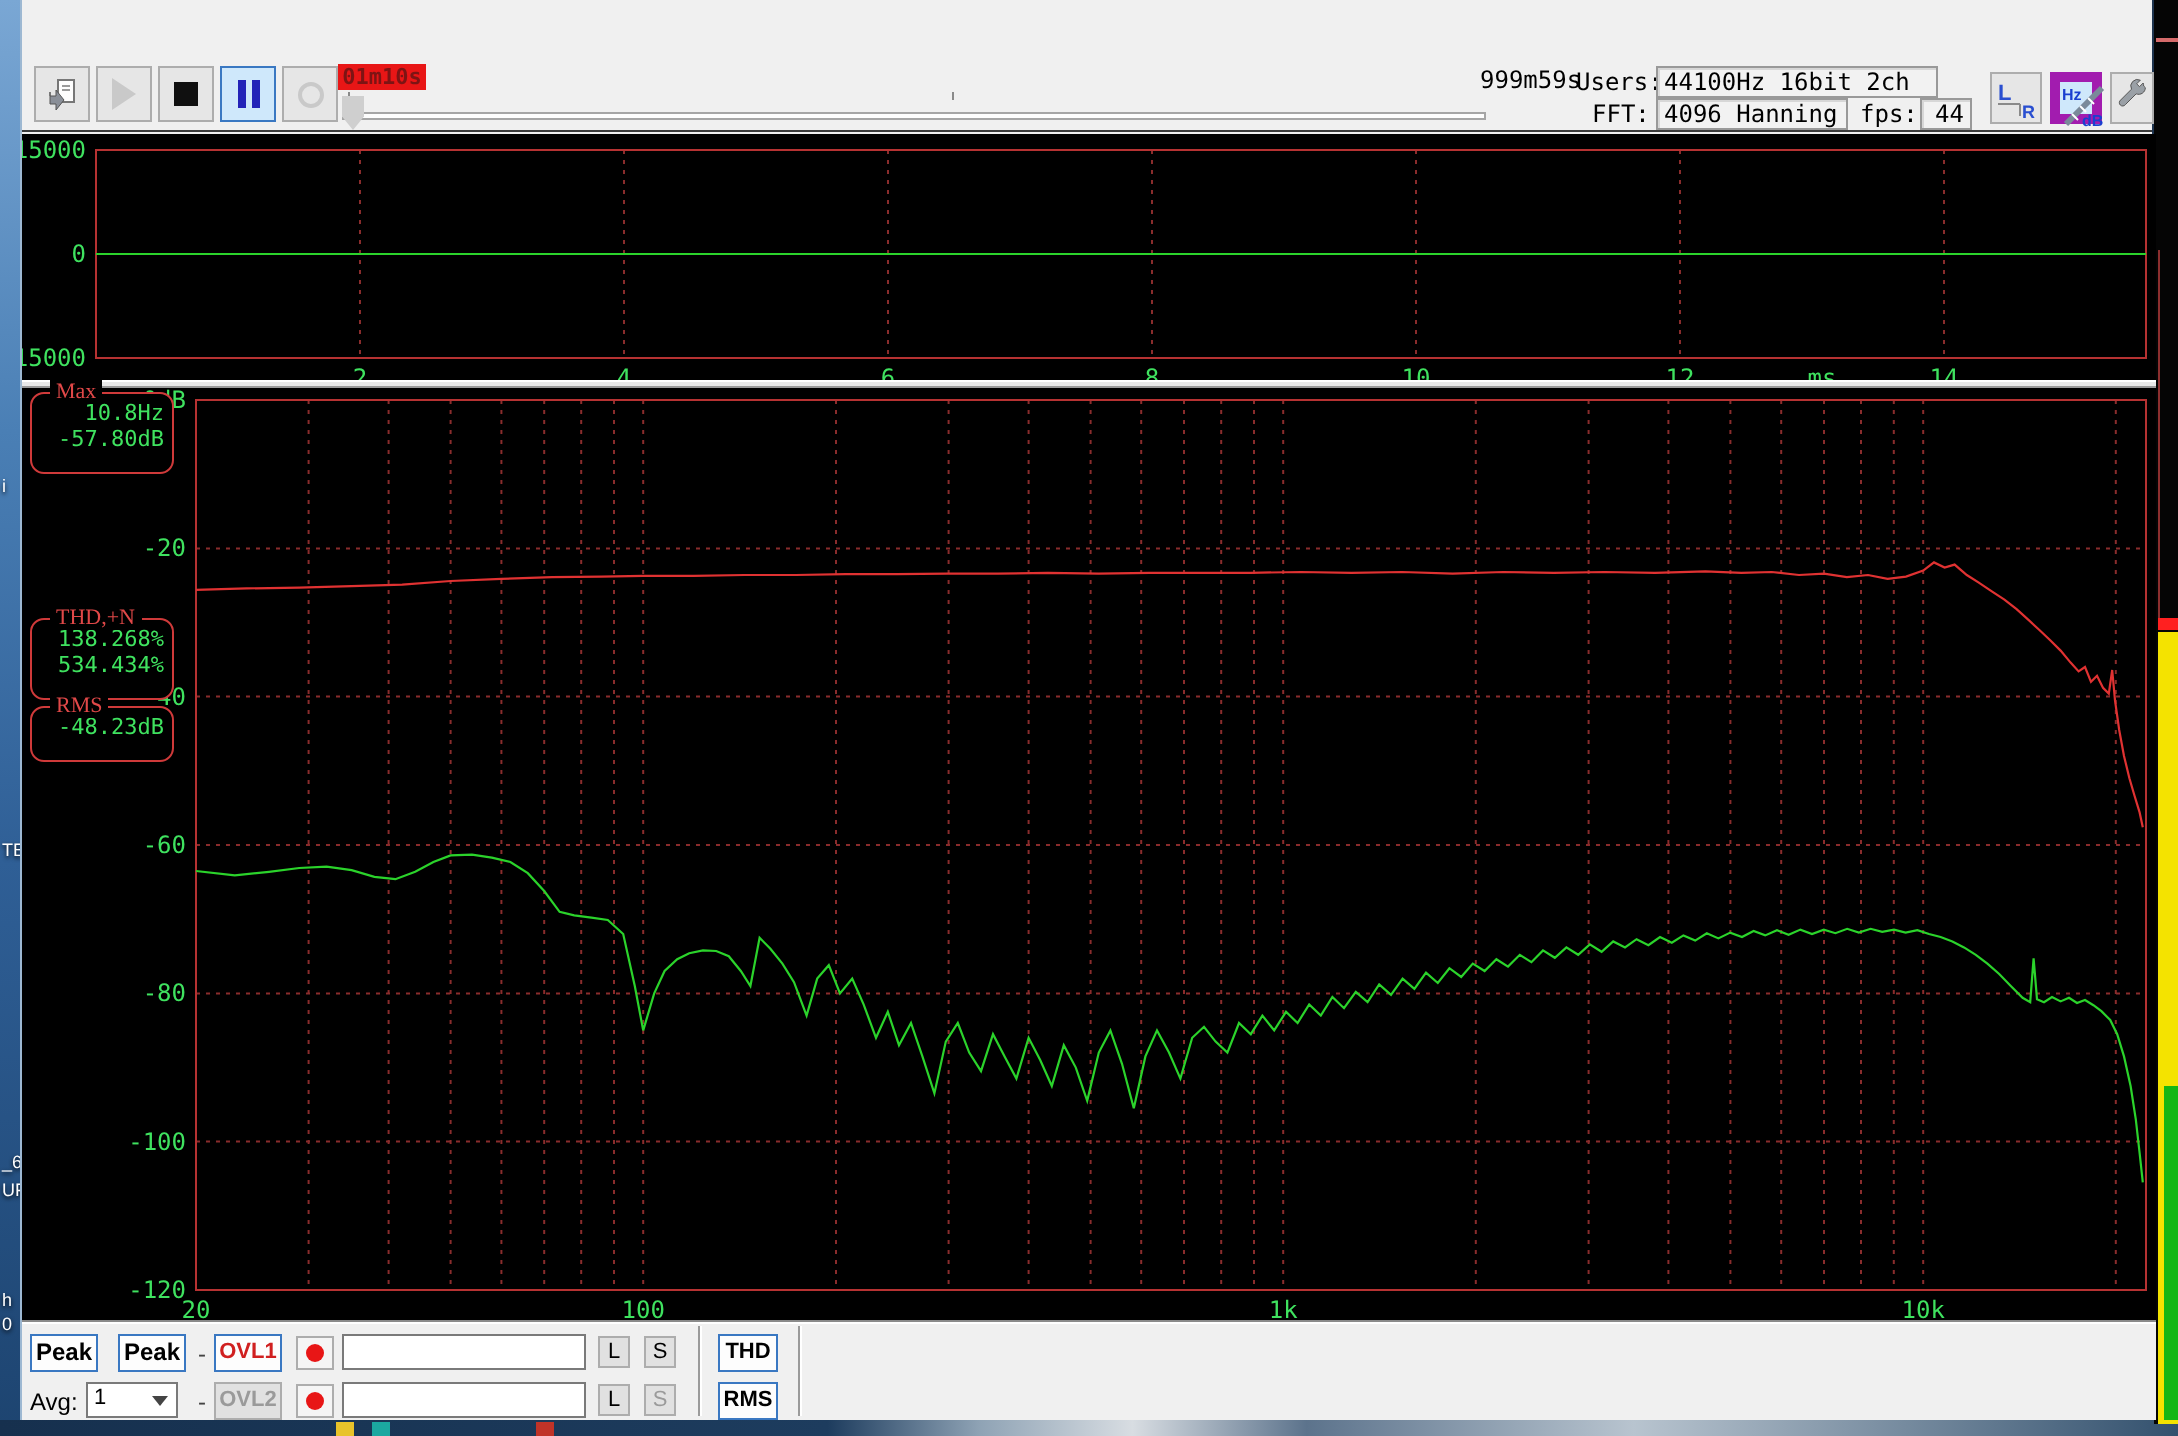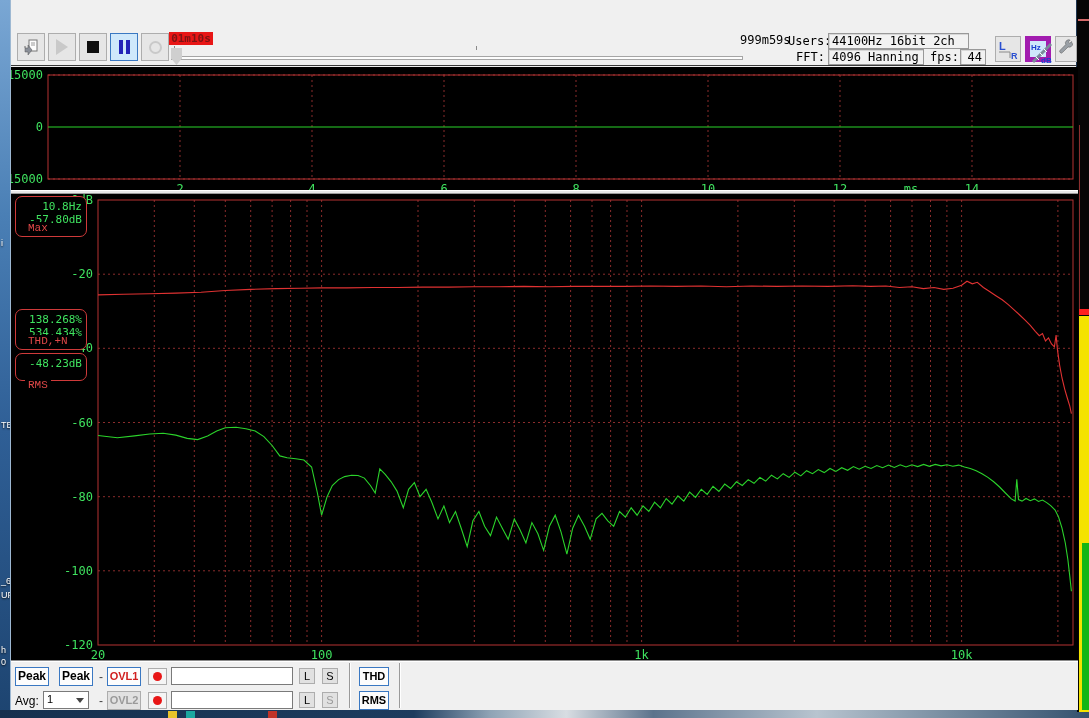--- a/index.html
+++ b/index.html
@@ -55,21 +55,21 @@
   .iconbtn { position:absolute; top:6px; width:26px; height:26px; background:#e6e6e6; border:1px solid #adadad; }
   .iconbtn.active { background:#cfe8fb; border:5px solid #a21caf; }
 
   .client { position:absolute; left:0; top:67px; width:1067px; height:593px; background:#000;text-align:center; }
   .panel-divider { position:absolute; left:0; top:123px; width:1067px; height:4px; background:#e8e8e8; border-top:1px solid #fff; border-bottom:1px solid #9a9a9a;}
   svg.chart { position:absolute; left:0; display:block; }
   #wave-svg { top:0; } #spec-svg { top:127px; }
 
   .infobox { position:absolute; background:#000; border:1px solid #cf3a3a; border-radius:7px; padding:3px 4px 1px 2px; z-index:5;}
   .infobox .ib-title { position:absolute; top:-7px; left:9px; background:#000; padding:0 3px; color:#e04848;
-    font-family:Liberation Mono, monospace; font-size:11px; line-height:12px;margin-top:32px;}
+    font-family:Liberation Serif, serif; font-size:11px; line-height:12px;}
   .infobox .ib-val { display:block; text-align:right; color:#3fe25f; font-family:"DejaVu Sans Mono",monospace; font-size:11px; line-height:13px; white-space:nowrap;}
   #box-max { left:4px; top:196px; width:72px; height:41px; }
   #box-thd { left:4px; top:309px; width:72px; height:41px; }
   #box-rms { left:4px; top:353px; width:72px; height:28px; }
 
   .bottombar { position:absolute; left:0; top:660px; width:1067px; height:50px; background:#f0f0f0; border-top:1px solid #8a8a8a; box-shadow:inset 0 1px 0 #fff; }
   .bb { position:absolute; font-size:11px; }
   .btn-blue { background:#fdfdfd; border:1px solid #3a78c2; color:#000; text-align:center; font-weight:bold; }
   .btn-gray { background:#e1e1e1; border:1px solid #adadad; color:#000; text-align:center; }
   .btn-gray.disabled { color:#9a9a9a; }

